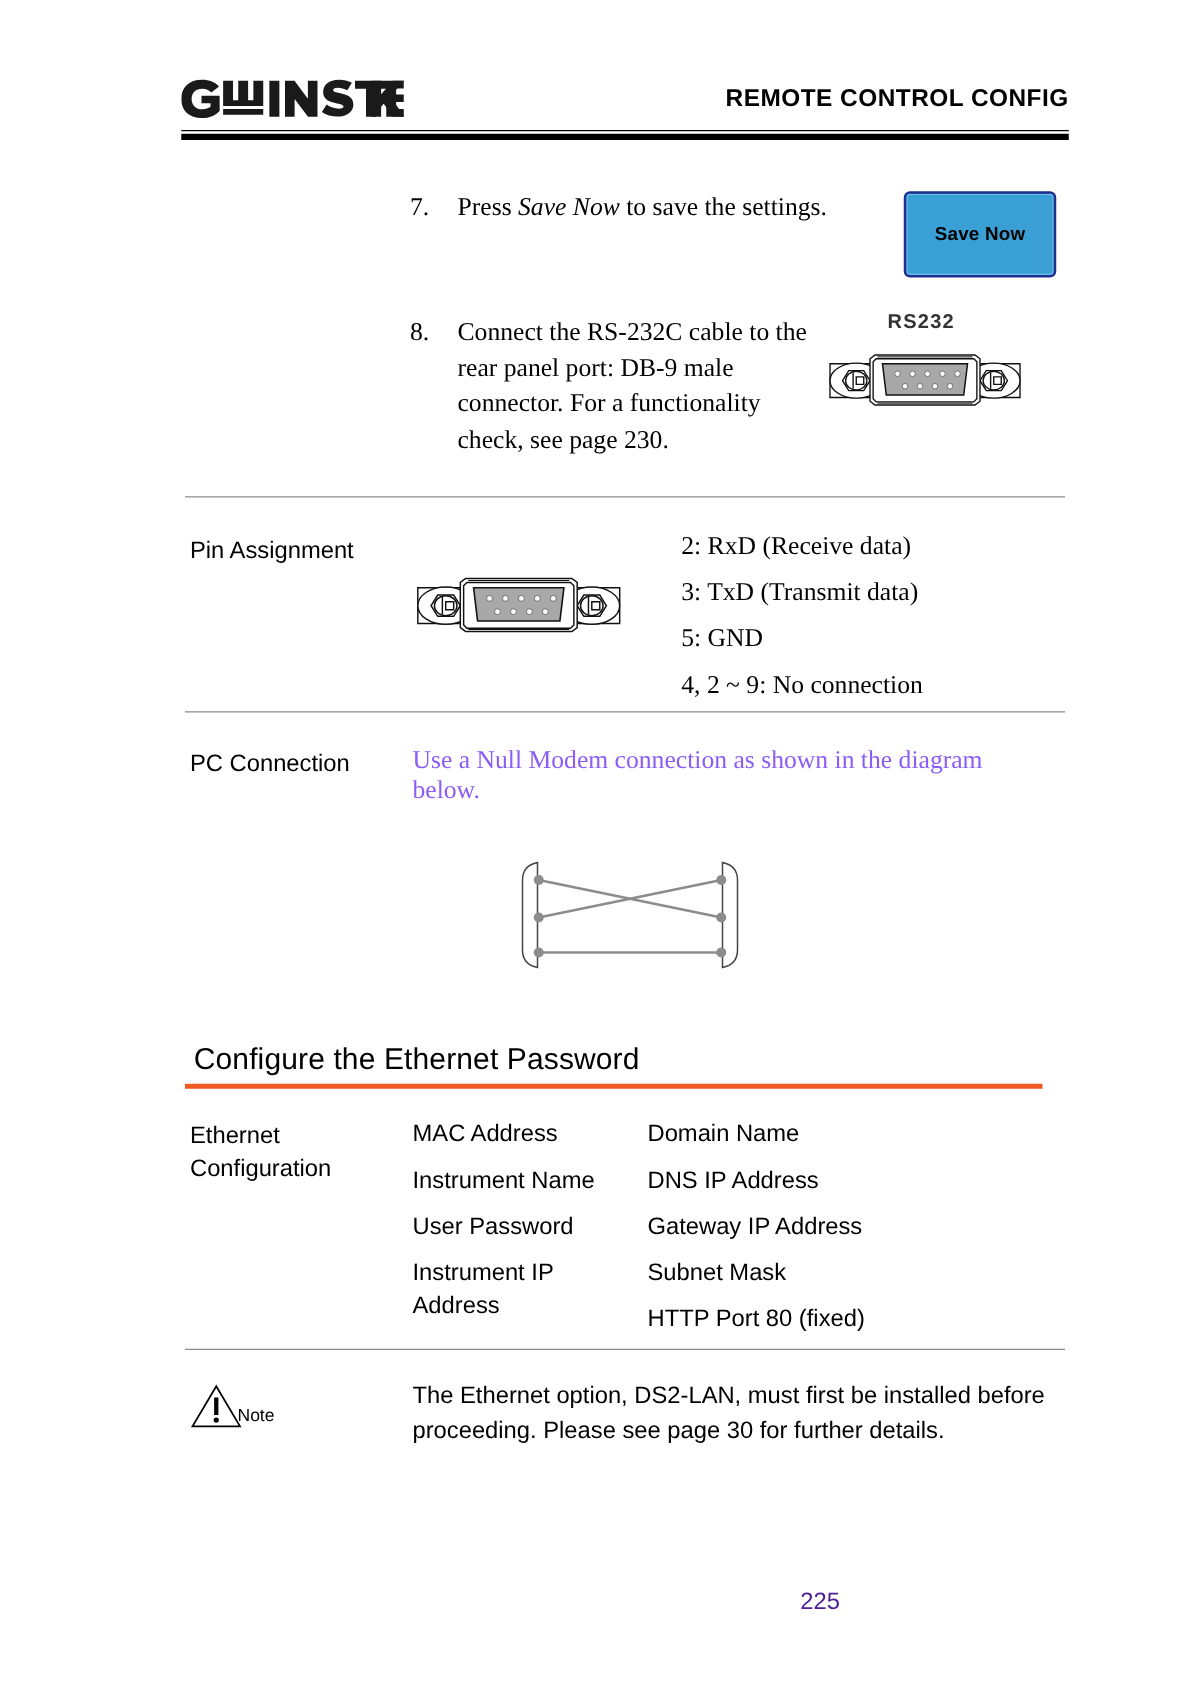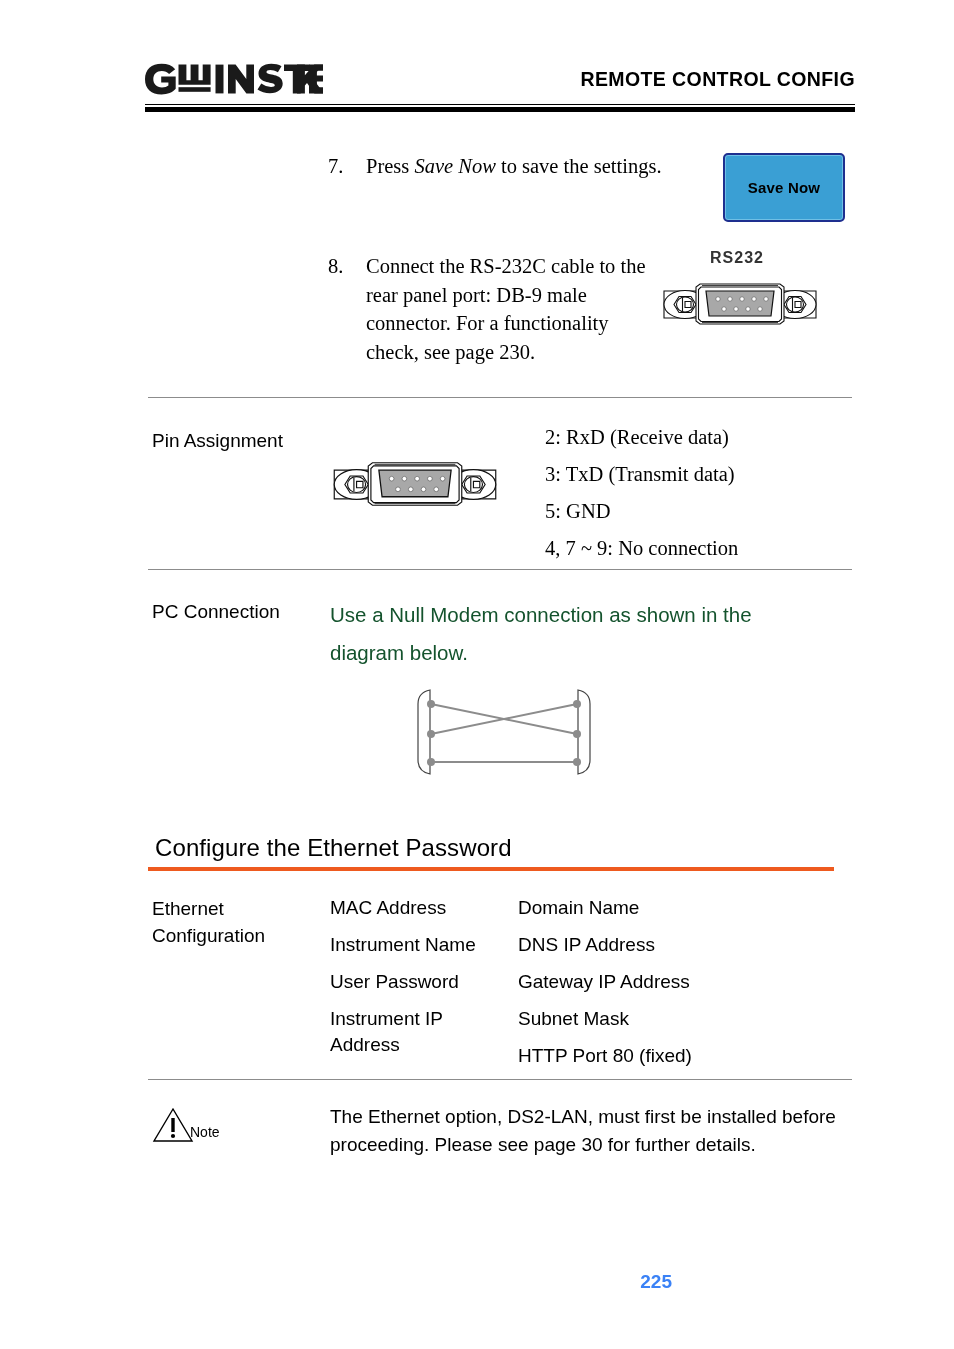--- a/index.html
+++ b/index.html
@@ -137,24 +137,24 @@
   
   .row-label {
     position: absolute;
     font-family: "Liberation Sans", sans-serif;
     font-size: 19px;
     line-height: 27px;
     color: #000;
   }
   .row-body {
     position: absolute;
-    font-family: Liberation Sans, sans-serif;
+    font-family: Liberation Serif, serif;
     font-size: 20.5px;
-    line-height: 38px;
-    color: #14532d;
+    line-height: 24px;
+    color: #8b5cf6;
   }
 
   
   .rule {
     position: absolute;
     left: 148px;
     width: 704px;
     height: 1px;
     background: #8c8c8c;
   }
@@ -245,22 +245,22 @@
     color: #000;
   }
 
   
   .page-number {
     position: absolute;
     right: 110px;
     top: 1255px;
     font-family: "Liberation Sans", sans-serif;
     font-size: 19px;
-    font-weight: bold;
-    color: #3b82f6;
+    font-weight: normal;
+    color: #4c1d95;
   }
 </style>
 </head>
 <body>
 
 <div class="page">
 
   <div class="header">
     <div class="logo" title="GW INSTEK">
       <svg width="178" height="32" viewBox="0 0 178 32" xmlns="http://www.w3.org/2000/svg" aria-label="GW INSTEK">
@@ -383,21 +383,21 @@
         <circle cx="88" cy="31" r="2.2"></circle>
         <circle cx="100" cy="31" r="2.2"></circle>
       </g>
     </svg>
   </div>
 
   <div class="pin-list">
     <div class="pin-item">2: RxD (Receive data)</div>
     <div class="pin-item">3: TxD (Transmit data)</div>
     <div class="pin-item">5: GND</div>
-    <div class="pin-item">4, 7 ~ 9: No connection</div>
+    <div class="pin-item">4, 2 ~ 9: No connection</div>
   </div>
 
   <div class="rule" style="top:553px;"></div>
 
   <div class="row-label" style="left:152px; top:582px; width:175px;">PC Connection</div>
   <div class="row-body" style="left:330px; top:580px; width:480px;">Use a Null Modem connection as shown in the diagram below.</div>
 
   <div class="nullmodem">
     <svg width="192" height="100" viewBox="0 0 192 100" xmlns="http://www.w3.org/2000/svg">
 

